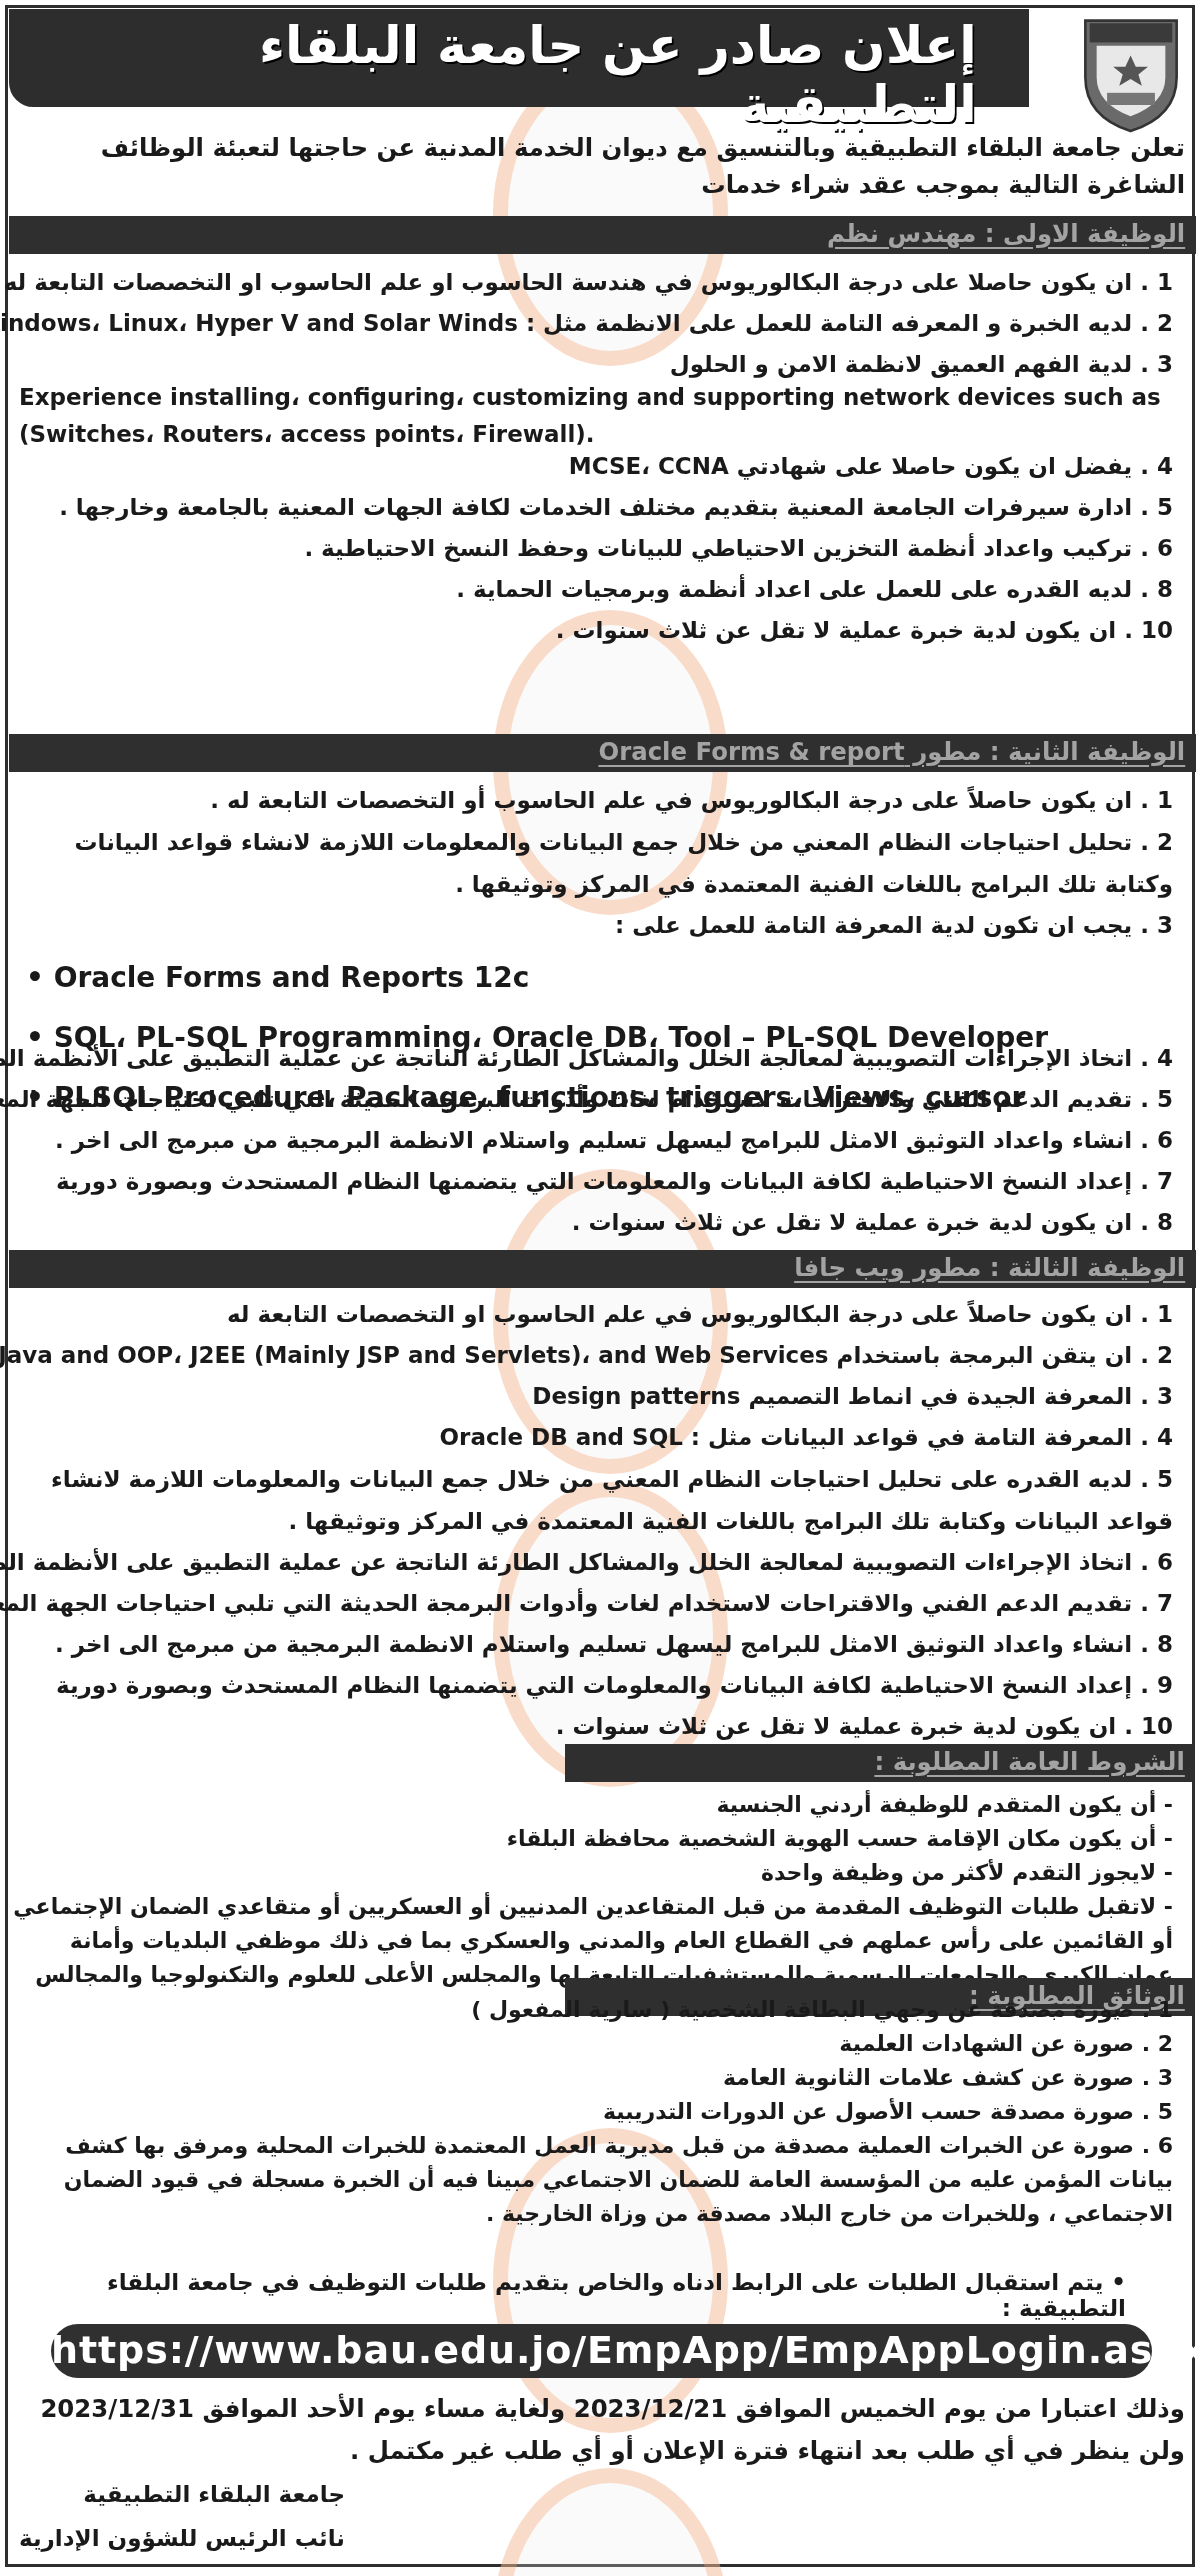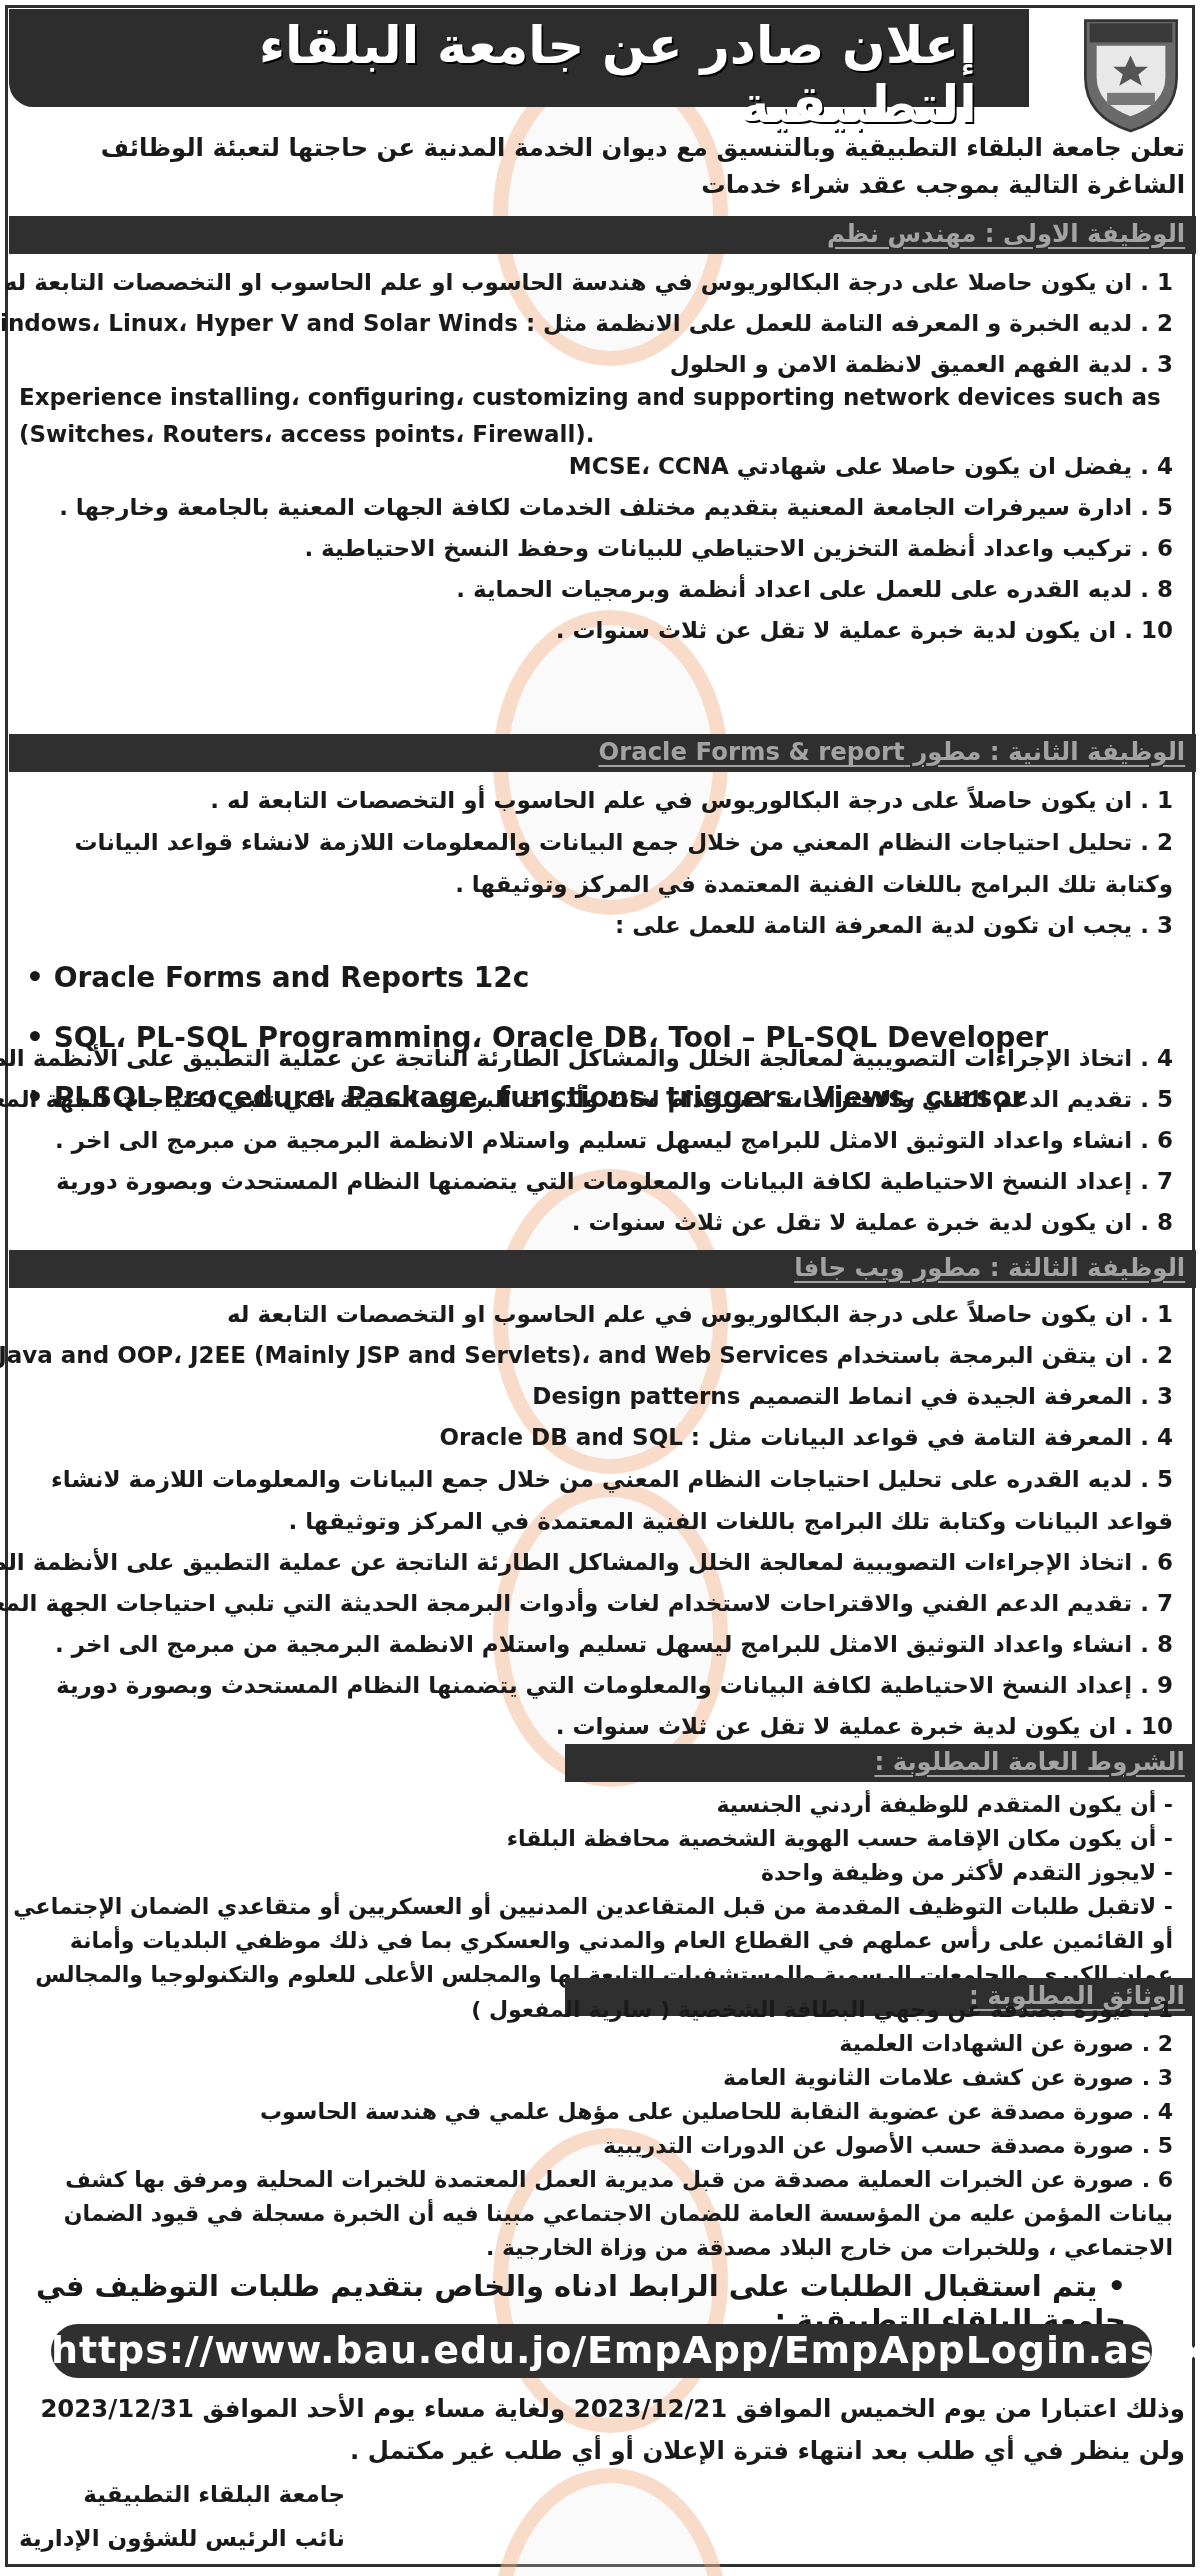--- a/index.html
+++ b/index.html
@@ -28,21 +28,21 @@
                text-underline-offset:5.2px; }
   .items { position:absolute; right:31px; direction:rtl; text-align:right; }
   .item { font-size:23px; font-weight:bold; line-height:41px; white-space:nowrap; }
   .item.wrap { white-space:normal; width:1160px; line-height:42px; }
   .en { direction:ltr; text-align:left; position:absolute; left:19px;
         font-size:23px; font-weight:bold; line-height:37px; }
   .bullets { position:absolute; left:26px; direction:ltr; text-align:left; }
   .bullet { font-size:28px; font-weight:bold; line-height:35px;margin-top:25px; }
   .cond { font-size:22px; font-weight:bold; line-height:34px; }
   .cond.wrap { white-space:normal; width:1160px; }
-  .note { position:absolute; right:78px; top:2269px; direction:rtl; font-size:29px;
+  .note { position:absolute; right:78px; top:2269px; direction:rtl; font-size:23px;
           font-weight:bold; }
   .url-pill { position:absolute; left:51px; top:2324px; width:1101px; height:54px;
               background:#303030; border-radius:28px; color:#fff; text-align:center;
               font-size:38px; font-weight:bold; line-height:52px; letter-spacing:0.9px; }
   .dates { position:absolute; right:19px; top:2388px; width:1169px; direction:rtl;
            text-align:right; font-size:24.4px; font-weight:bold; line-height:42px; }
   .sig { position:absolute; left:19px; top:2472px; direction:rtl; text-align:right;
          font-size:23px; font-weight:bold; line-height:44px; }
 </style>
 </head>
@@ -138,21 +138,20 @@
     <div class="cond wrap">- لاتقبل طلبات التوظيف المقدمة من قبل المتقاعدين المدنيين أو العسكريين أو متقاعدي الضمان الإجتماعي أو القائمين على رأس عملهم في القطاع العام والمدني والعسكري بما في ذلك موظفي البلديات وأمانة عمان الكبرى والجامعات الرسمية والمستشفيات التابعة لها والمجلس الأعلى للعلوم والتكنولوجيا والمجالس العلمية التابعة له .</div>
   </div>
 
   <div class="sec-bar half" style="top:1978px;">
     <div class="sec-title">الوثائق المطلوبة :</div>
   </div>
   <div class="items" style="top:1993px;">
     <div class="cond">1 . صورة مصدقة عن وجهي البطاقة الشخصية ( سارية المفعول )</div>
     <div class="cond">2 . صورة عن الشهادات العلمية</div>
     <div class="cond">3 . صورة عن كشف علامات الثانوية العامة</div>
-    <div class="cond">4 . صورة مصدقة عن عضوية النقابة للحاصلين على مؤهل علمي في هندسة الحاسوب</div>
     <div class="cond">5 . صورة مصدقة حسب الأصول عن الدورات التدريبية</div>
     <div class="cond wrap">6 . صورة عن الخبرات العملية مصدقة من قبل مديرية العمل المعتمدة للخبرات المحلية ومرفق بها كشف بيانات المؤمن عليه من المؤسسة العامة للضمان الاجتماعي مبينا فيه أن الخبرة مسجلة في قيود الضمان الاجتماعي ، وللخبرات من خارج البلاد مصدقة من وزاة الخارجية .</div>
   </div>
 
   <div class="note">• يتم استقبال الطلبات على الرابط ادناه والخاص بتقديم طلبات التوظيف في جامعة البلقاء التطبيقية :</div>
   <div class="url-pill">https://www.bau.edu.jo/EmpApp/EmpAppLogin.aspx</div>
   <div class="dates">
     <div>وذلك اعتبارا من يوم الخميس الموافق 2023/12/21 ولغاية مساء يوم الأحد الموافق 2023/12/31</div>
     <div>ولن ينظر في أي طلب بعد انتهاء فترة الإعلان أو أي طلب غير مكتمل .</div>
   </div>

